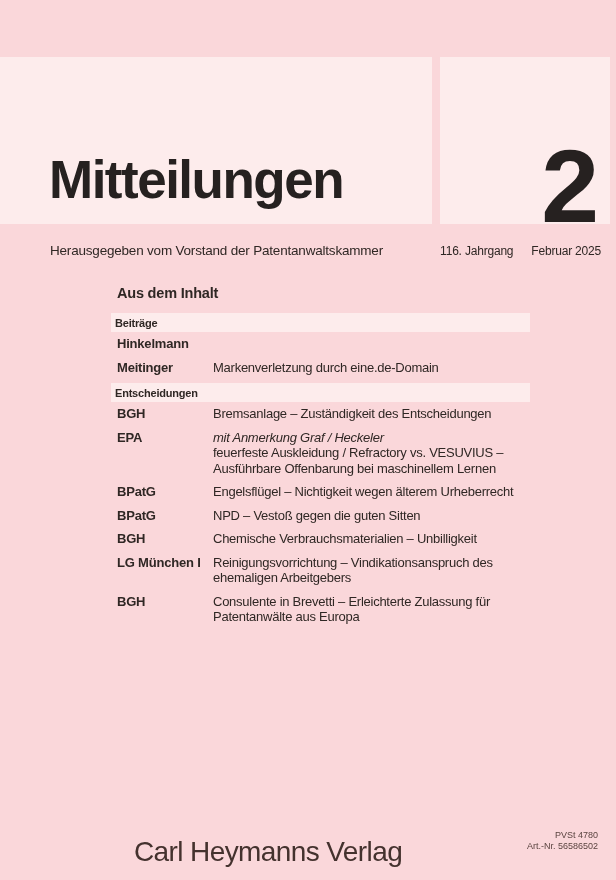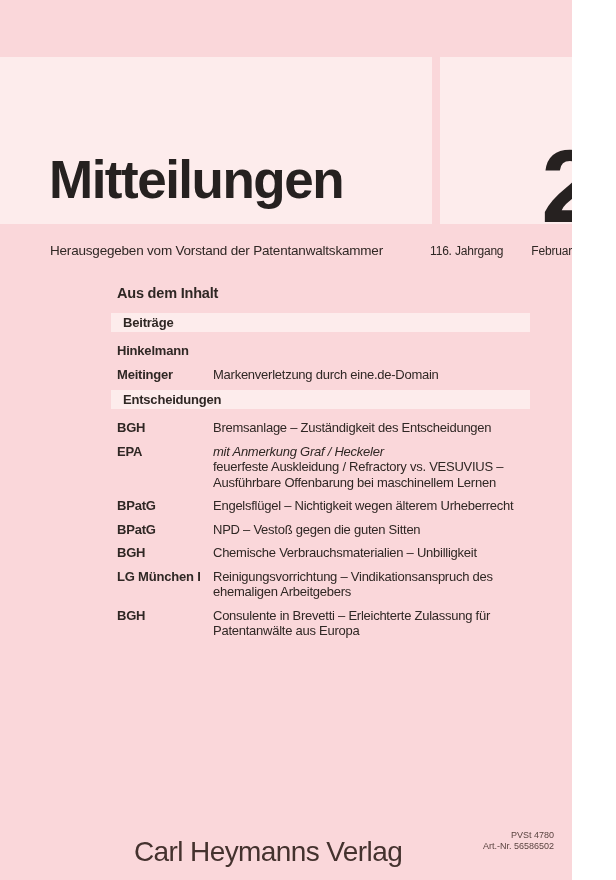--- a/index.html
+++ b/index.html
@@ -6,21 +6,21 @@
     --background:#fad7da;
     --panel:#fdecec;
     --text:#2f2724;
     --publisher:#44322e;
     --muted:#5a4440;
   }
   html,body{margin:0;padding:0;}
   body{background:#fff;}
   .page{
     position:relative;
-    width:572px;height:880px;
+    width:616px;height:880px;
     background:var(--background);
     font-family:"Liberation Sans","DejaVu Sans",sans-serif;
     color:var(--text);
     overflow:hidden;
   }
   
   .masthead-left{
     position:absolute;left:0;top:57px;width:432px;height:167px;
     background:var(--panel);
   }
@@ -43,38 +43,38 @@
     font-size:13.5px;font-weight:400;letter-spacing:-0.2px;line-height:1;
     white-space:nowrap;
   }
   .issue-number{
     position:absolute;right:11px;top:77px;
     font-size:104px;font-weight:700;line-height:1;
     color:#262120;
   }
   .issue-meta{
     position:absolute;right:9px;top:188px;
-    display:flex;gap:28px;
+    display:flex;gap:18px;
     font-size:12px;letter-spacing:-0.2px;line-height:1;
     white-space:nowrap;
   }
   
   .contents{
     position:absolute;left:111px;top:286px;width:419px;
   }
   .inhalt-heading{
     font-size:14.5px;font-weight:700;letter-spacing:-0.2px;
     line-height:15px;margin:0 0 12px 6px;
   }
   .section + .section{margin-top:7px;}
   .section-bar{
     background:var(--panel);
     height:19px;display:flex;align-items:center;
-    padding-left:12px;margin-bottom:11px;
-    font-size:13px;font-weight:700;letter-spacing:-0.2px;
+    padding-left:4px;margin-bottom:4px;
+    font-size:11px;font-weight:700;letter-spacing:-0.2px;
   }
   .entry{
     display:flex;align-items:flex-start;
     margin-bottom:8px;
     font-size:13px;line-height:15.5px;
   }
   .entry .author{
     flex:0 0 96px;padding-left:6px;
     font-weight:700;letter-spacing:-0.2px;white-space:nowrap;
   }

